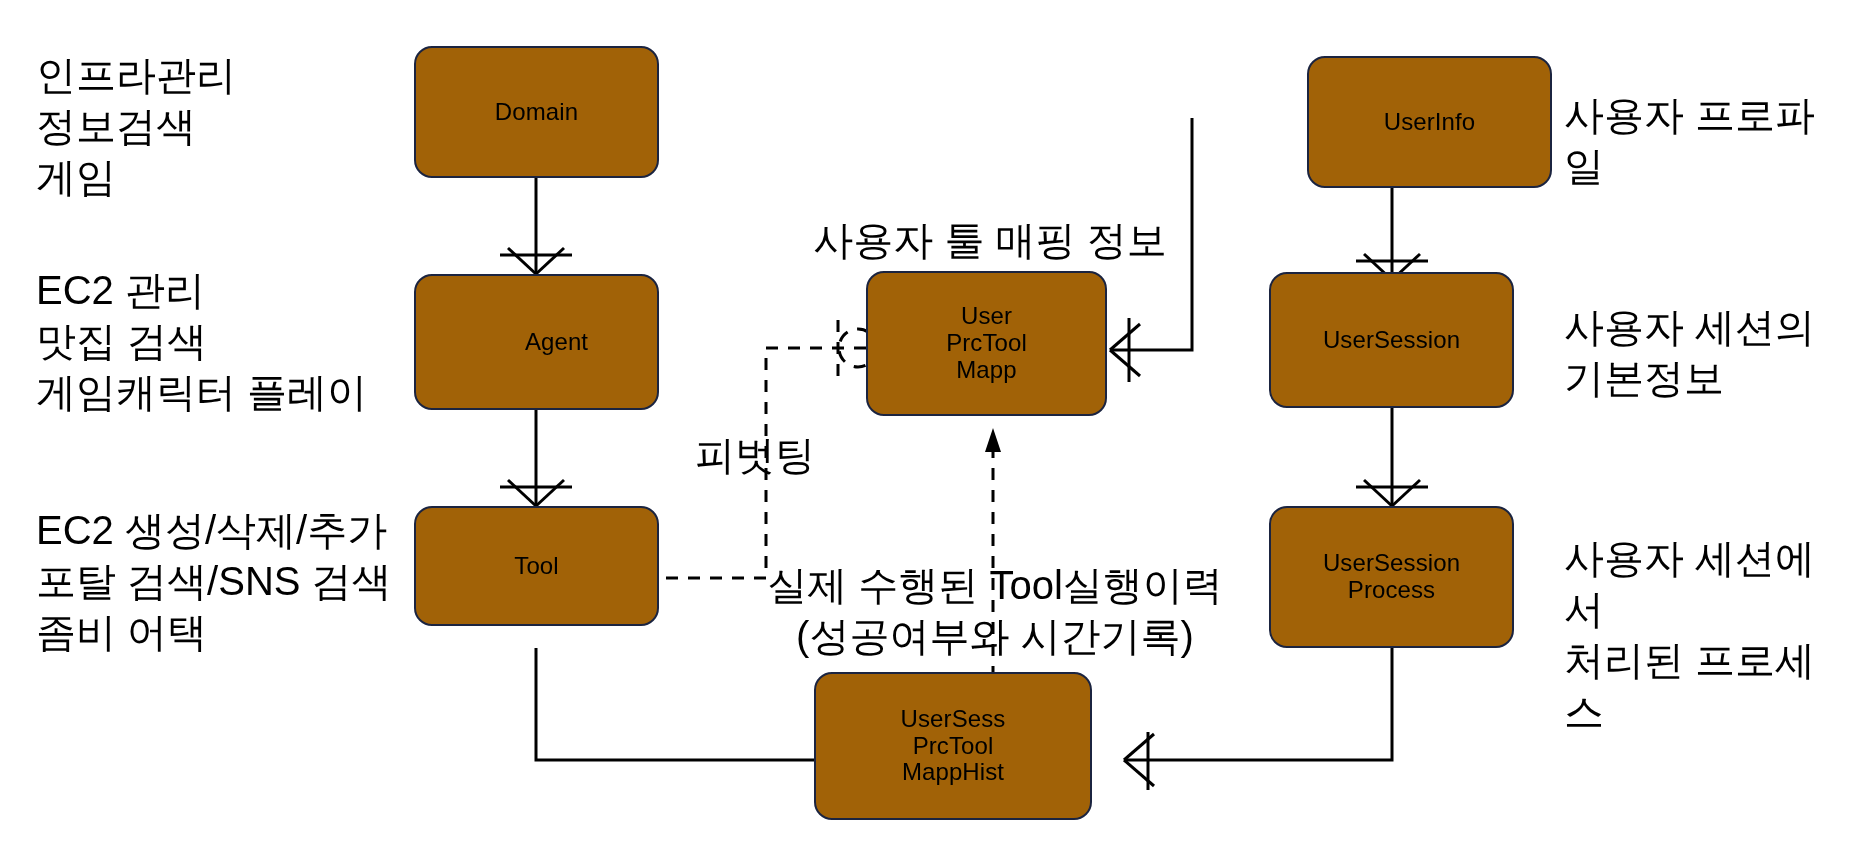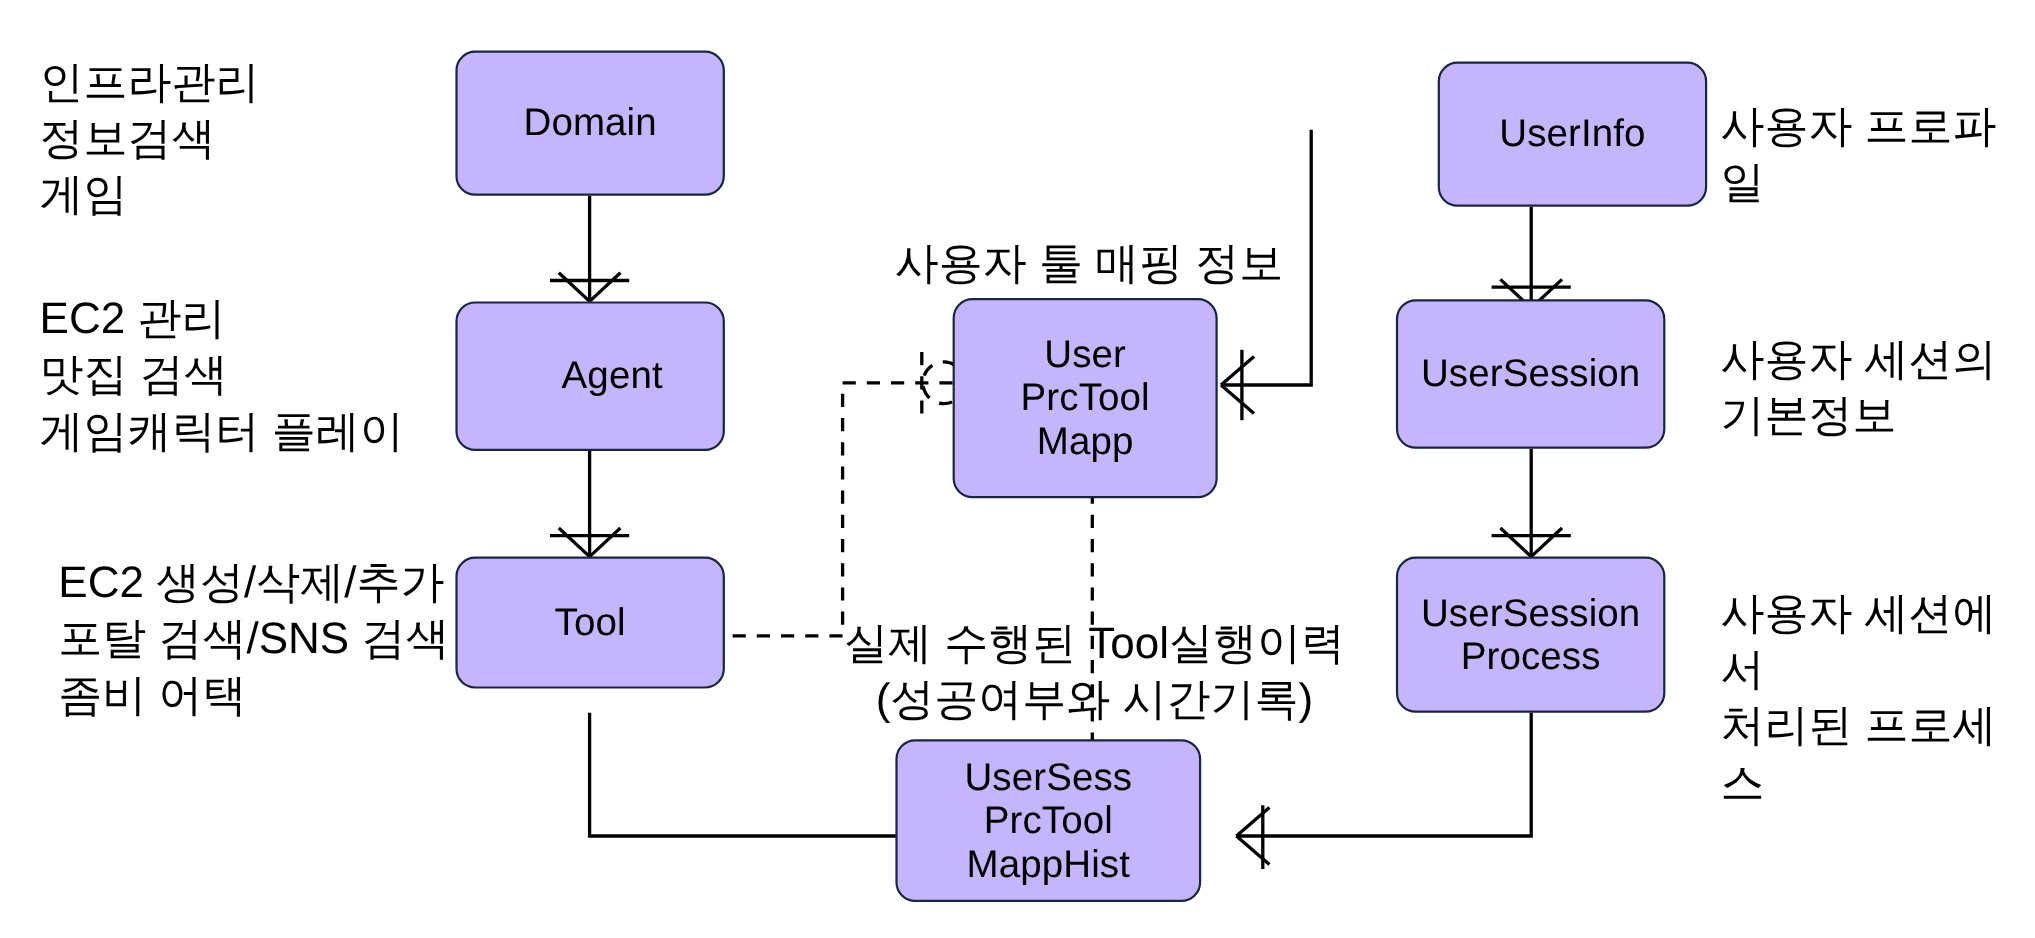--- a/index.html
+++ b/index.html
@@ -9,24 +9,24 @@
     color:#000000;
   }
   #canvas{position:absolute;inset:0;}
   svg.layer{position:absolute;left:0;top:0;width:1850px;height:853px;}
 
   .ent{
     position:absolute;
     box-sizing:border-box;
     border:2.6px solid #1b2440;
     border-radius:18px;
-    background:#c4b5fd;
+    background:#a16207;
     display:flex;align-items:center;justify-content:center;
     text-align:center;
-    font-size:35px;
+    font-size:24px;
     line-height:1.12;
     color:#000;
     letter-spacing:.1px;
     white-space:pre-line;
     z-index:4;
   }
 
   .note{
     position:absolute;
     font-size:40px;
@@ -113,21 +113,21 @@
       <path d="M993,428 L985,452 L1001,452 Z" fill="#000000"></path>
     </g>
   </svg>
 
   <div class="ent" style="left:414px;top:46px;width:245px;height:132px;">Domain</div>
 
   <div class="ent" style="left:414px;top:274px;width:245px;height:136px;padding-left:40px;">Agent</div>
 
   <div class="ent" style="left:414px;top:506px;width:245px;height:120px;">Tool</div>
 
-  <div class="ent" style="left:866px;top:271px;width:241px;height:182px;">User
+  <div class="ent" style="left:866px;top:271px;width:241px;height:145px;">User
 PrcTool
 Mapp</div>
 
   <div class="ent" style="left:1307px;top:56px;width:245px;height:132px;">UserInfo</div>
 
   <div class="ent" style="left:1269px;top:272px;width:245px;height:136px;">UserSession</div>
 
   <div class="ent" style="left:1269px;top:506px;width:245px;height:142px;">UserSession
 Process</div>
 
@@ -136,32 +136,33 @@
 MappHist</div>
 
   <div class="note left" style="left:36px;top:50px;width:340px;">인프라관리
 정보검색
 게임</div>
 
   <div class="note left" style="left:36px;top:265px;width:370px;">EC2 관리
 맛집 검색
 게임캐릭터 플레이</div>
 
-  <div class="note left" style="left:36px;top:505px;width:370px;margin-left:17px;">EC2 생성/삭제/추가
+  <div class="note left" style="left:36px;top:505px;width:370px;">EC2 생성/삭제/추가
 포탈 검색/SNS 검색
 좀비 어택</div>
 
   <div class="note left" style="left:1564px;top:90px;width:290px;">사용자 프로파일</div>
 
   <div class="note left" style="left:1564px;top:302px;width:290px;">사용자 세션의
 기본정보</div>
 
   <div class="note left" style="left:1564px;top:533px;width:290px;">사용자 세션에서
 처리된 프로세스</div>
 
   <div class="note center" style="left:790px;top:215px;width:400px;">사용자 툴 매핑 정보</div>
 
+  <div class="note center" style="left:670px;top:430px;width:170px;">피벗팅</div>
 
 
   <div class="note center" style="left:725px;top:560px;width:540px;">실제 수행된  Tool실행이력
 (성공여부와 시간기록)</div>
 
 </div>
 
 </body></html>

